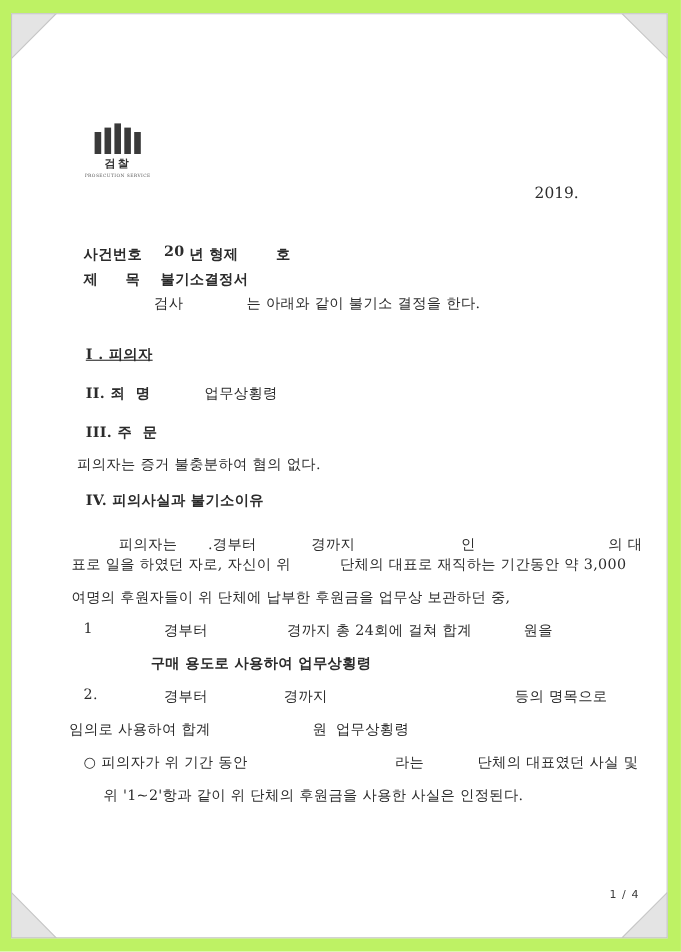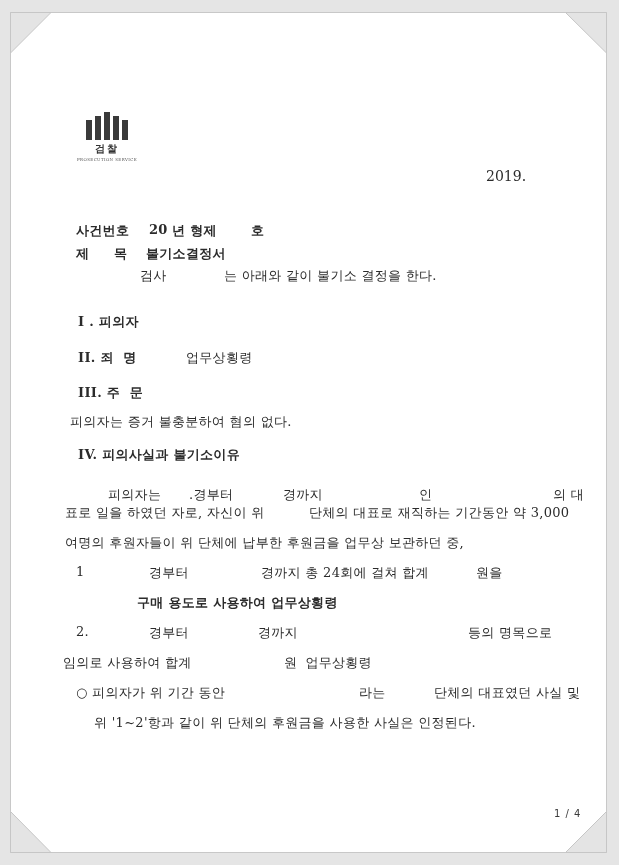--- a/index.html
+++ b/index.html
@@ -1,18 +1,18 @@
 <!DOCTYPE html>
 <html><head>
 <meta charset="utf-8">
 <style>
   * { margin:0; padding:0; box-sizing:border-box; }
   html,body { width:619px; height:865px; }
   body { background:#fcfcfc; font-family:"DejaVu Serif", serif; color:#2b2b2b; }
-  .canvas { position:relative; width:619px; height:865px; overflow:hidden; background:#e5e5e5; }
+  .canvas { position:relative; width:619px; height:865px; overflow:hidden; background:#bef264; }
   .page {
     position:absolute; left:10px; top:12px; width:597px; height:841px;
     background:#ffffff; border:1px solid #c8c8c8;
   }
   .corner { position:absolute; width:42px; height:42px; }
   .corner svg { display:block; }
   .corner.tl { left:10px;  top:12px; }
   .corner.tr { left:565px; top:12px; }
   .corner.bl { left:10px;  top:811px; }
   .corner.br { left:565px; top:811px; }
@@ -91,21 +91,21 @@
       <div class="doc-line bold" style="top: 245px;">
         <span class="seg" style="left: 76px;">제</span>
         <span class="seg" style="left: 114px;">목</span>
         <span class="seg" style="left: 146px;">불기소결정서</span>
       </div>
       <div class="doc-line" style="top: 267px;">
         <span class="seg" style="left: 140px;">검사</span>
         <span class="seg" style="left: 224px;">는 아래와 같이 불기소 결정을 한다.</span>
       </div>
       <div class="doc-line bold" style="top: 313px;">
-        <span class="seg" style="left: 78px;">I . 피의자</span>
+        <span class="seg" style="left: 78px; text-decoration: underline;">I . 피의자</span>
       </div>
       <div class="doc-line" style="top: 349px;">
         <span class="seg bold" style="left: 78px;">II. 죄  명</span>
         <span class="seg" style="left: 186px;">업무상횡령</span>
       </div>
       <div class="doc-line bold" style="top: 384px;">
         <span class="seg" style="left: 78px;">III. 주  문</span>
       </div>
       <div class="doc-line" style="top: 413px;">
         <span class="seg" style="left: 70px;">피의자는 증거 불충분하여 혐의 없다.</span>

